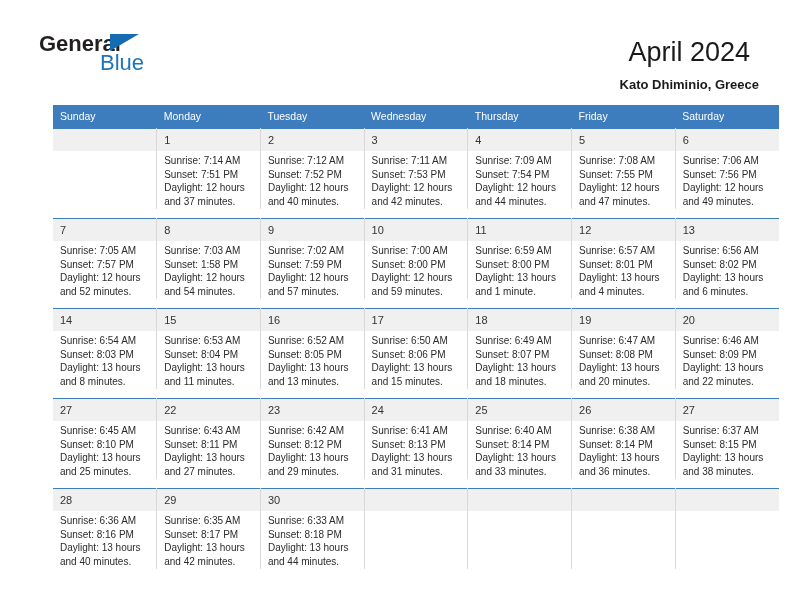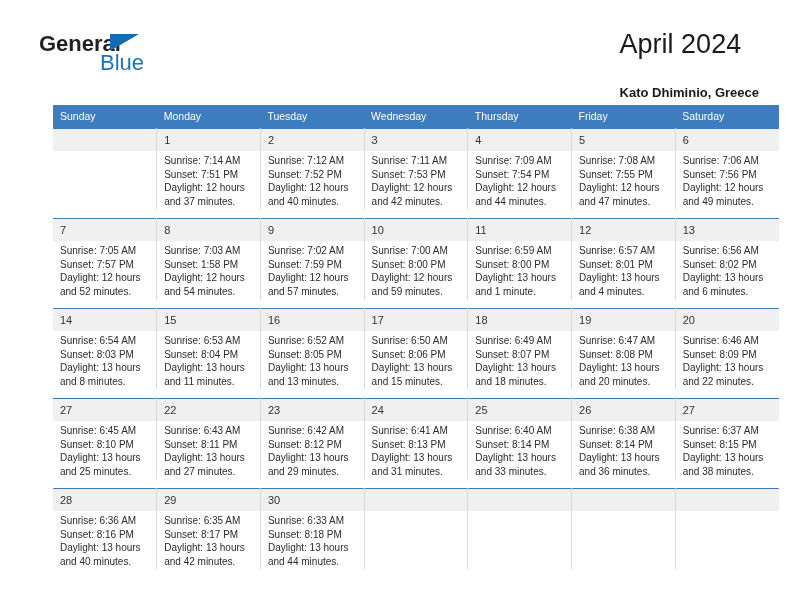--- a/index.html
+++ b/index.html
@@ -68,35 +68,35 @@
     font-size: 22px;
     color: #1b74bc;
     line-height: 24px;
     white-space: nowrap;
     margin-left: 7px;
   }
 
   .title-block {
     position: absolute;
     right: 0;
-    top: 0;
-    text-align: left;
+    top: 8px;
+    text-align: center;
   }
   .cal-title {
     font-size: 27px;
     color: #1a1a1a;
     line-height: 32px;
     font-weight: 400;
     white-space: nowrap;
   }
   .cal-subtitle {
     font-size: 13px;
     color: #1a1a1a;
     line-height: 18px;
-    margin-top: 24px;
+    margin-top: 8px;
     font-weight: bold;
     white-space: nowrap;
   }
 
   
   .calendar {
     position: absolute;
     left: 33px;
     top: 105px;
     width: 726px;

